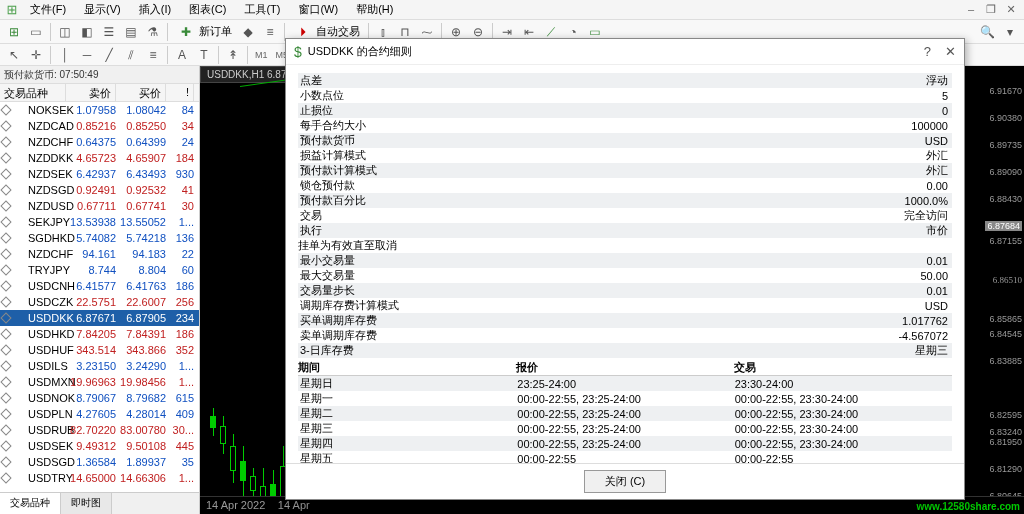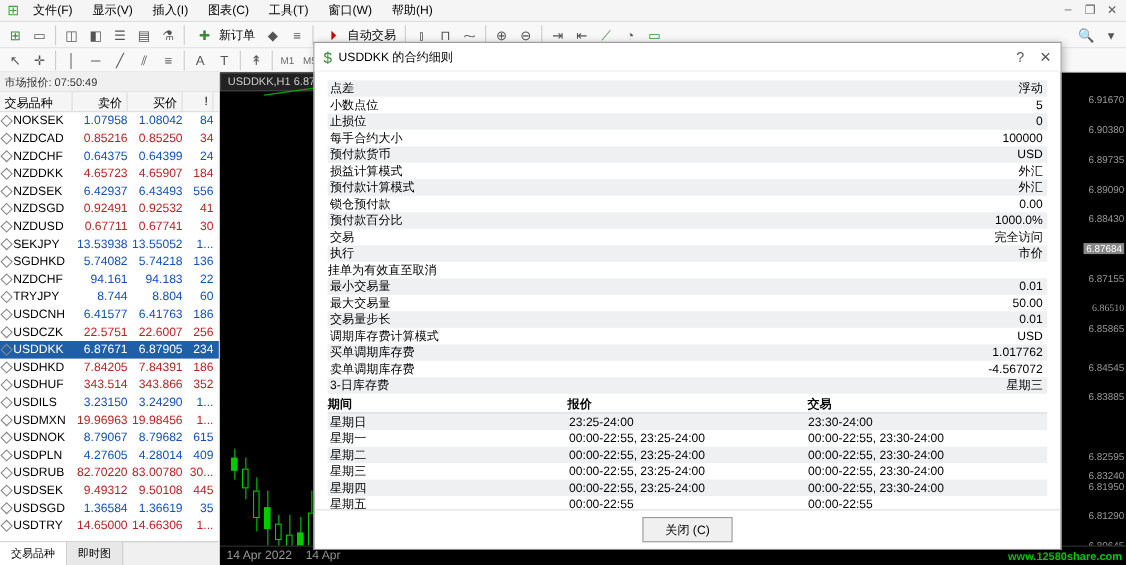--- a/index.html
+++ b/index.html
@@ -16,21 +16,21 @@
 .tlabel{padding:0 4px;display:flex;align-items:center;gap:3px}
 .toolbar2{height:22px;background:#f8f8f8;border-bottom:1px solid #ddd;display:flex;align-items:center;padding:0 4px;gap:2px}
 .main{display:flex;height:448px}
 .left{width:200px;background:#fff;border-right:1px solid #ccc;display:flex;flex-direction:column}
 .lhead{height:18px;background:#f0f0f0;border-bottom:1px solid #ddd;padding:2px 4px;font-size:10px;color:#333}
 .lcols{display:flex;height:18px;background:#f5f5f5;border-bottom:1px solid #ddd;font-size:10px}
 .lcols div{padding:2px 4px;border-right:1px solid #ddd}
 .lc1{width:66px}.lc2{width:50px;text-align:right}.lc3{width:50px;text-align:right}.lc4{width:28px;text-align:right}
 .quotes{flex:1;overflow:hidden}
 .qrow{display:flex;height:16px;font-size:10px;align-items:center}
-.qrow .lc1{display:flex;align-items:center;gap:2px;padding-left:2px}
+.qrow .lc1{display:flex;align-items:center;gap:18px;padding-left:2px}
 .qrow.sel{background:#1e5fa8;color:#fff}
 .qrow.sel .lc2,.qrow.sel .lc3,.qrow.sel .lc4{color:#fff!important}
 .dia{width:8px;height:8px;transform:rotate(45deg);border:1px solid #888;flex-shrink:0}
 .blue{color:#1050c0}.red{color:#c02020}
 .tabs{height:22px;background:#f0f0f0;border-top:1px solid #ccc;display:flex}
 .tab{padding:3px 10px;border-right:1px solid #ccc;background:#fff;cursor:pointer;font-size:10px}
 .tab.inactive{background:#e8e8e8}
 .chart{flex:1;background:#000;position:relative}
 .chart-tab{position:absolute;top:0;left:0;background:#222;color:#ccc;padding:2px 6px;font-size:10px;border:1px solid #444}
 .chart-bottom{position:absolute;bottom:0;left:0;right:0;height:18px;background:#000;color:#999;font-size:9px;padding:2px 6px;border-top:1px solid #333}
@@ -132,21 +132,21 @@
   <span class="tbtn">T</span>
   <span class="tsep"></span>
   <span class="tbtn">↟</span>
   <span class="tsep"></span>
   <span class="tf">M1</span>
   <span class="tf">M5</span>
 </div>
 
 <div class="main">
   <div class="left">
-    <div class="lhead">市场报价: 07:50:49</div>
+    <div class="lhead">预付款货币: 07:50:49</div>
     <div class="lcols">
       <div class="lc1">交易品种</div>
       <div class="lc2">卖价</div>
       <div class="lc3">买价</div>
       <div class="lc4">!</div>
     </div>
     <div class="quotes" id="quotes">
         <div class="qrow">
           <div class="lc1">
             <span class="dia"></span>
@@ -183,21 +183,21 @@
           <div class="lc3 red">4.65907</div>
           <div class="lc4 red">184</div>
         </div>
         <div class="qrow">
           <div class="lc1">
             <span class="dia"></span>
             <span>NZDSEK</span>
           </div>
           <div class="lc2 blue">6.42937</div>
           <div class="lc3 blue">6.43493</div>
-          <div class="lc4 blue">556</div>
+          <div class="lc4 blue">930</div>
         </div>
         <div class="qrow">
           <div class="lc1">
             <span class="dia"></span>
             <span>NZDSGD</span>
           </div>
           <div class="lc2 red">0.92491</div>
           <div class="lc3 red">0.92532</div>
           <div class="lc4 red">41</div>
         </div>
@@ -344,21 +344,21 @@
           <div class="lc2 red">9.49312</div>
           <div class="lc3 red">9.50108</div>
           <div class="lc4 red">445</div>
         </div>
         <div class="qrow">
           <div class="lc1">
             <span class="dia"></span>
             <span>USDSGD</span>
           </div>
           <div class="lc2 blue">1.36584</div>
-          <div class="lc3 blue">1.36619</div>
+          <div class="lc3 blue">1.89937</div>
           <div class="lc4 blue">35</div>
         </div>
         <div class="qrow">
           <div class="lc1">
             <span class="dia"></span>
             <span>USDTRY</span>
           </div>
           <div class="lc2 red">14.65000</div>
           <div class="lc3 red">14.66306</div>
           <div class="lc4 red">1...</div>
@@ -373,23 +373,23 @@
   <div class="chart">
     <div class="chart-tab">USDDKK,H1  6.87</div>
     <div class="arrow"></div>
     <div class="chart-right" id="pricescale">
         <div class="pricelbl" style="top: 20px;">6.91670</div>
         <div class="pricelbl" style="top: 47px;">6.90380</div>
         <div class="pricelbl" style="top: 74px;">6.89735</div>
         <div class="pricelbl" style="top: 101px;">6.89090</div>
         <div class="pricelbl" style="top: 128px;">6.88430</div>
         <div class="pricelbl hl" style="top: 155px;">6.87684</div>
-        <div class="pricelbl" style="top: 182px;">6.87155</div>
+        <div class="pricelbl" style="top: 170px;">6.87155</div>
         <div class="pricelbl" style="top: 209px; font-family: Liberation Serif, serif;">6.86510</div>
-        <div class="pricelbl" style="top: 228px;">6.85865</div>
+        <div class="pricelbl" style="top: 248px;">6.85865</div>
         <div class="pricelbl" style="top: 263px;">6.84545</div>
         <div class="pricelbl" style="top: 290px;">6.83885</div>
         <div class="pricelbl" style="top: 317px; margin-top: 44px;">6.83240</div>
         <div class="pricelbl" style="top: 344px;">6.82595</div>
         <div class="pricelbl" style="top: 371px;">6.81950</div>
         <div class="pricelbl" style="top: 398px;">6.81290</div>
         <div class="pricelbl" style="top: 425px;">6.80645</div>
       </div>
     <div id="candles">
         <div class="cwick" style="left: 13px; top: 342px; height: 28px; position: absolute;"></div>

